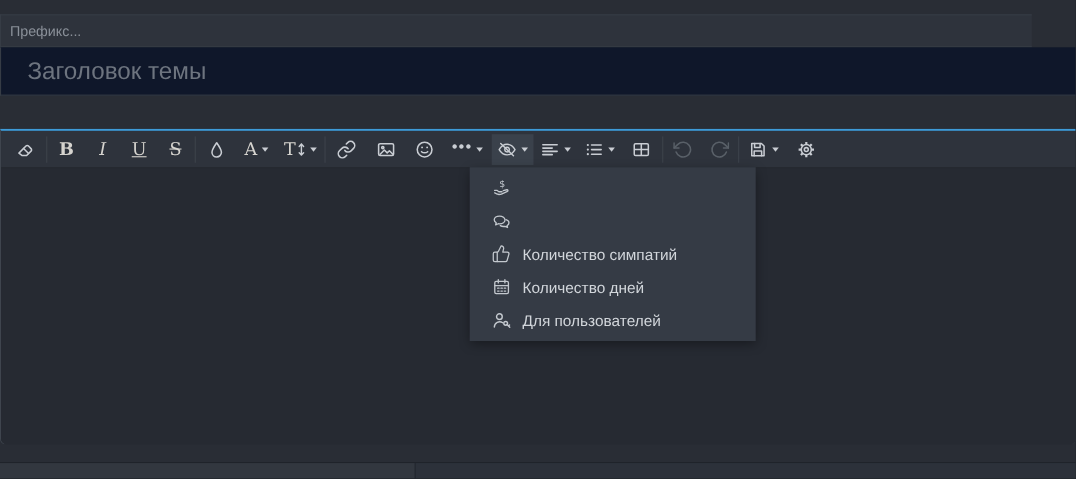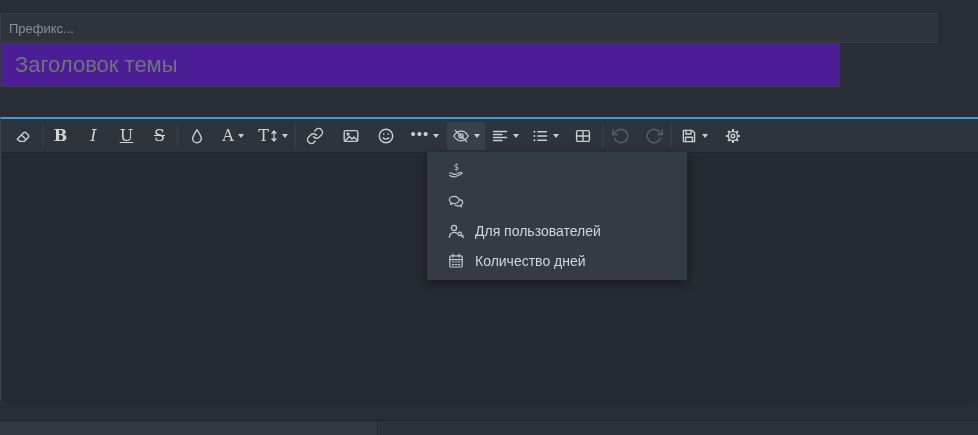--- a/index.html
+++ b/index.html
@@ -11,23 +11,23 @@
   }
   
   .prefix-input{
     position:absolute;left:0;top:13px;width:938px;height:30px;box-sizing:border-box;
     background:#2e333c;border:1px solid #363c45;border-right:none;
     color:#c7ccd3;font-size:13px;padding:0 8px;outline:none;
     font-family:"Liberation Sans", sans-serif;
   }
   .prefix-input::placeholder{color:#8a9099;opacity:1;}
   .title-input{
-    position:absolute;left:0;top:43px;width:840px;height:44px;box-sizing:border-box;
-    background:#4c1d95;border:1px solid #363c45;border-top:none;border-right:none;
-    color:#d4d8de;font-size:22px;padding:0 14px;outline:none;
+    position:absolute;left:0;top:43px;width:978px;height:44px;box-sizing:border-box;
+    background:#0f172a;border:1px solid #363c45;border-top:none;border-right:none;
+    color:#d4d8de;font-size:22px;padding:0 24px;outline:none;
     font-family:"Liberation Sans", sans-serif;
   }
   .title-input::placeholder{color:#6d747f;opacity:1;}
   
   .editor{
     position:absolute;left:0;top:117px;width:978px;height:287px;box-sizing:border-box;
     border:1px solid #3f454e;border-right:none;
     border-top:2px solid #3e9bd8;
     border-radius:0 0 5px 5px;
     background:#262a32;
@@ -247,44 +247,55 @@
 
     <div class="menu-item">
       <span class="menu-icon">
         <svg width="18" height="18" viewBox="0 0 18 18" fill="none" stroke="currentColor" stroke-width="1.2" stroke-linecap="round" stroke-linejoin="round">
           <path d="M7.2 4.4c-2.7 0-4.9 1.5-4.9 3.4 0 1.1.7 2 1.8 2.7l-.5 1.9 2.4-1c.4.1.8.1 1.2.1 2.7 0 4.9-1.5 4.9-3.4S9.9 4.4 7.2 4.4Z"></path>
           <path d="M13 7.6c1.6.5 2.7 1.6 2.7 2.9 0 1-.7 2-1.7 2.6l.4 1.7-2.3-1c-.4.1-.8.1-1.2.1-1.2 0-2.3-.3-3.1-.8"></path>
         </svg>
       </span>
     </div>
 
+    <div class="menu-item">
+      <span class="menu-icon">
+        <svg width="18" height="18" viewBox="0 0 18 18" fill="none" stroke="currentColor" stroke-width="1.6" stroke-linecap="round" stroke-linejoin="round">
+          <g transform="scale(0.72)">
+            <path d="M7 10v12"></path>
+            <path d="M15 5.88 14 10h5.83a2 2 0 0 1 1.92 2.56l-2.33 8A2 2 0 0 1 17.5 22H4a2 2 0 0 1-2-2v-8a2 2 0 0 1 2-2h2.76a2 2 0 0 0 1.79-1.11L12 2a3.13 3.13 0 0 1 3 3.88Z"></path>
+          </g>
+        </svg>
+      </span>
+      <span>Количество симпатий</span>
+    </div>
+
+    <div class="menu-item">
+      <span class="menu-icon">
+        <svg width="18" height="18" viewBox="0 0 18 18" fill="none" stroke="currentColor" stroke-width="1.2" stroke-linecap="round" stroke-linejoin="round">
+          <rect x="2.8" y="3.8" width="12.4" height="11.2" rx="1.3"></rect>
+          <path d="M6 2.2v3 M12 2.2v3 M2.8 7.6h12.4"></path>
+          <path d="M5.4 10h1.3 M8.4 10h1.3 M11.4 10h1.3 M5.4 12.6h1.3 M8.4 12.6h1.3 M11.4 12.6h1.3"></path>
+        </svg>
+      </span>
+      <span>Количество дней</span>
+    </div>
 
     <div class="menu-item">
       <span class="menu-icon">
         <svg width="18" height="18" viewBox="0 0 18 18" fill="none" stroke="currentColor" stroke-width="1.3" stroke-linecap="round" stroke-linejoin="round">
           <circle cx="7" cy="5.9" r="2.6"></circle>
           <path d="M2.4 15.3a4.8 4.8 0 0 1 7.6-3.9"></path>
           <circle cx="12.7" cy="11.9" r="1.7"></circle>
           <path d="M13.9 13.1 l2.5 2.5 M15.2 14.4 l1-1"></path>
         </svg>
       </span>
       <span>Для пользователей</span>
     </div>
 
-    <div class="menu-item">
-      <span class="menu-icon">
-        <svg width="18" height="18" viewBox="0 0 18 18" fill="none" stroke="currentColor" stroke-width="1.2" stroke-linecap="round" stroke-linejoin="round">
-          <rect x="2.8" y="3.8" width="12.4" height="11.2" rx="1.3"></rect>
-          <path d="M6 2.2v3 M12 2.2v3 M2.8 7.6h12.4"></path>
-          <path d="M5.4 10h1.3 M8.4 10h1.3 M11.4 10h1.3 M5.4 12.6h1.3 M8.4 12.6h1.3 M11.4 12.6h1.3"></path>
-        </svg>
-      </span>
-      <span>Количество дней</span>
-    </div>
-
   </div>
 
   <div class="bottom-divider"></div>
   <div class="bottom-left"></div>
   <div class="bottom-col-sep"></div>
   <div class="bottom-right"></div>
 
 </div>
 
 </body></html>

